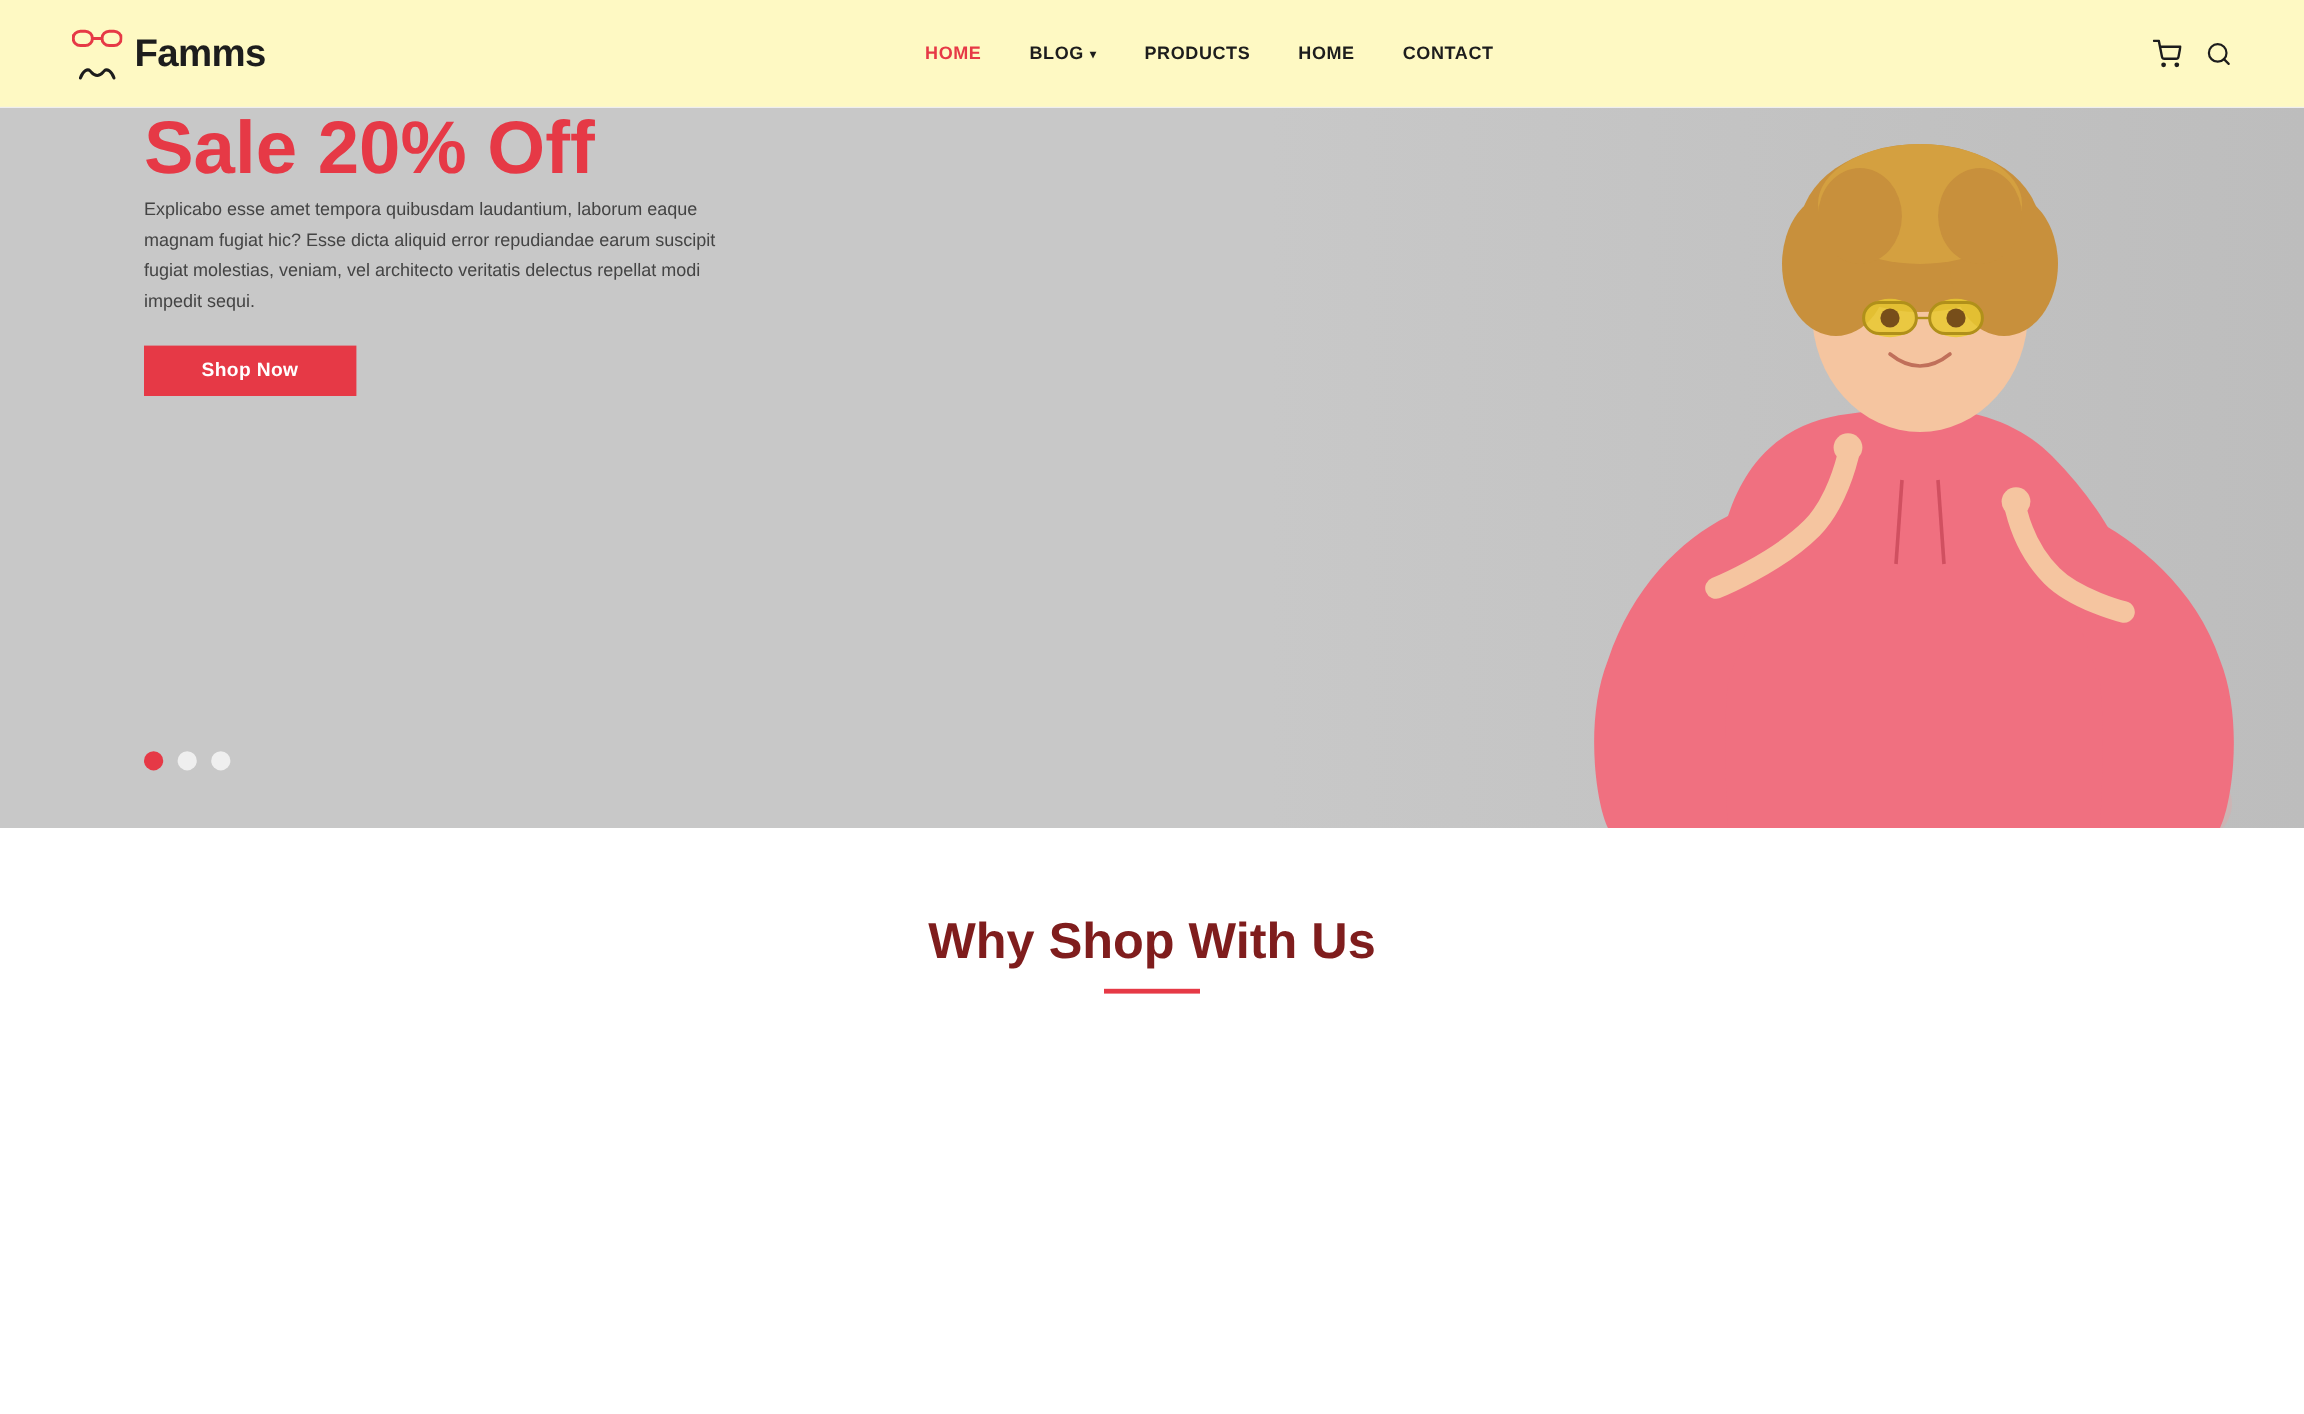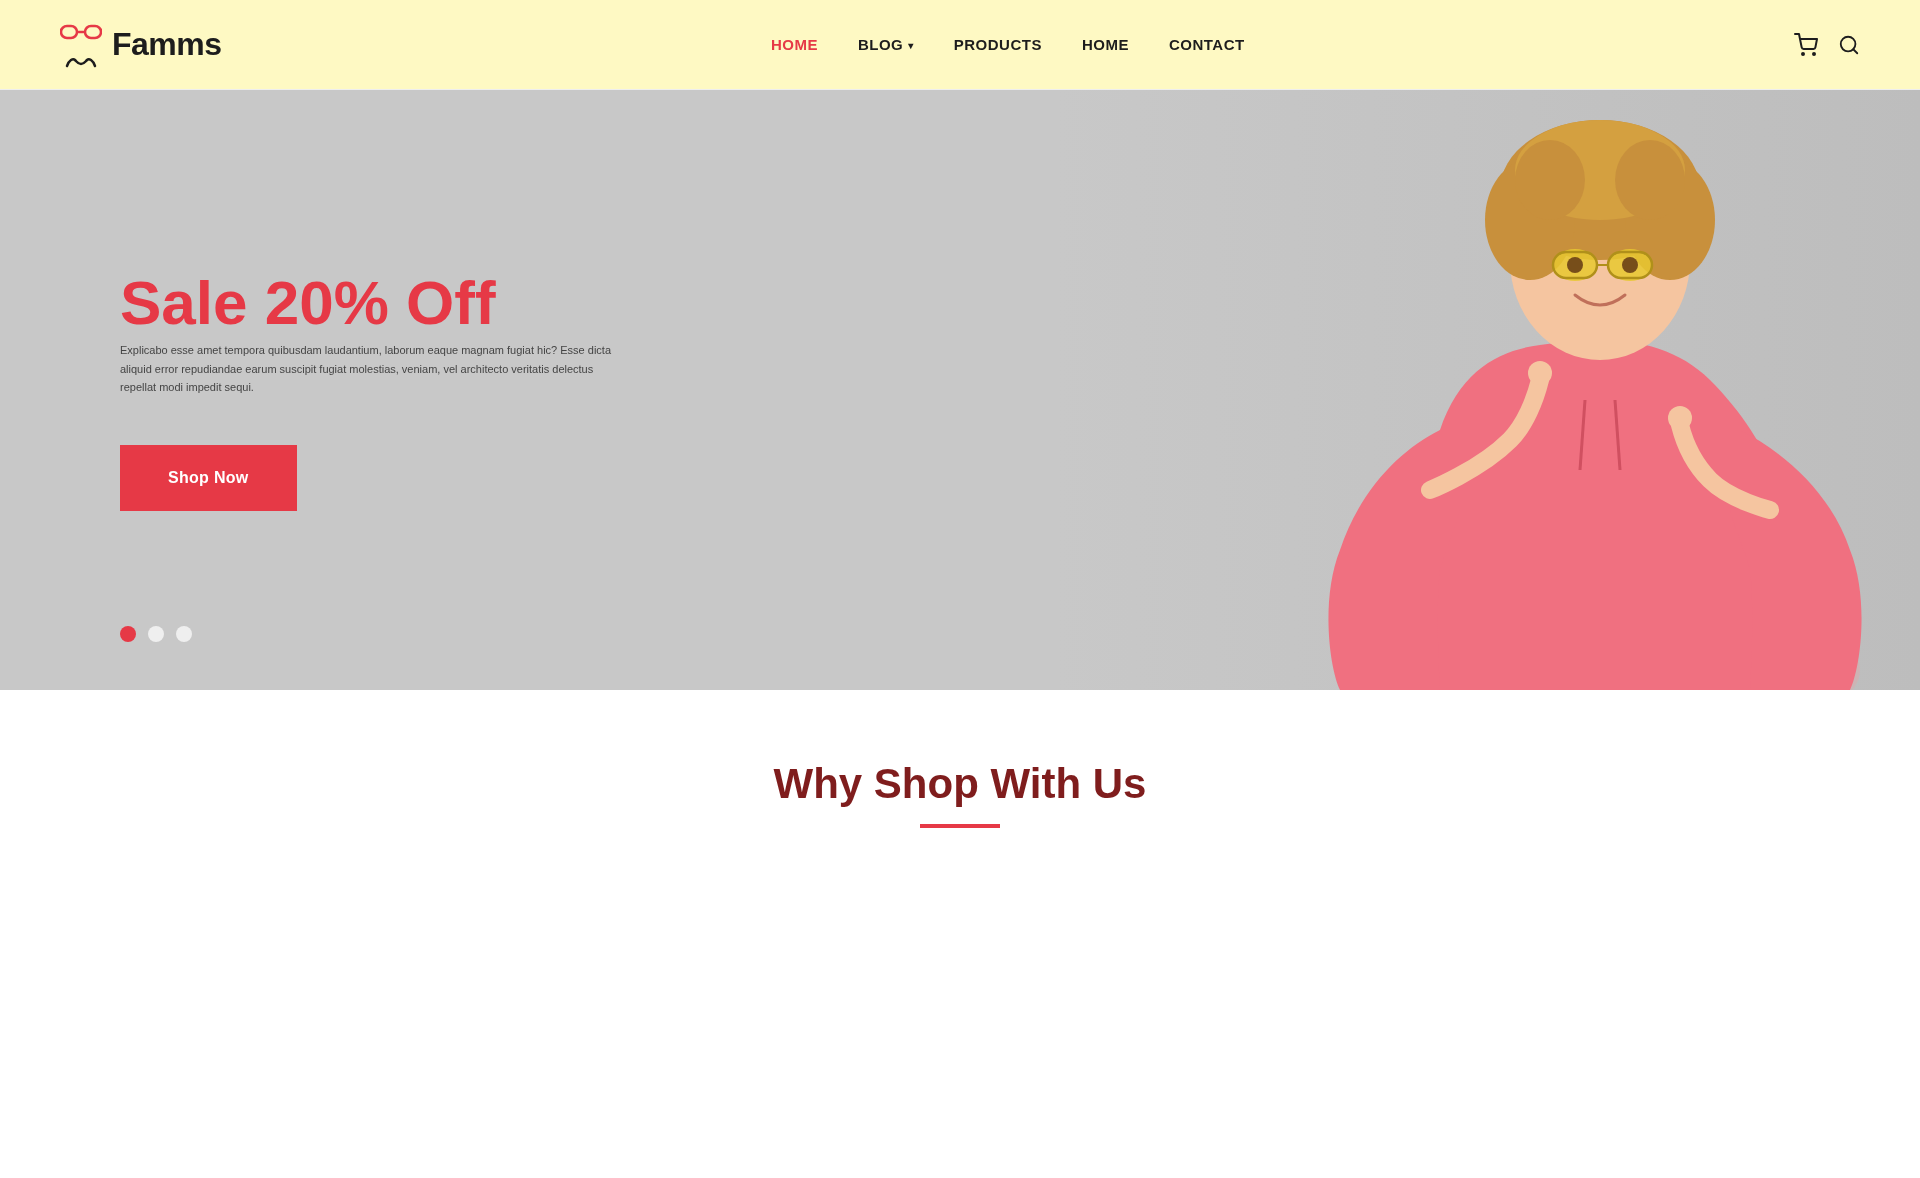--- a/index.html
+++ b/index.html
@@ -82,21 +82,20 @@
     }
 
     
     .hero {
       position: relative;
       width: 100%;
       height: 600px;
       background: #bef264;
       overflow: hidden;
       display: flex;
-      align-items: center;
     }
     .hero-bg {
       position: absolute;
       inset: 0;
       background: linear-gradient(to right, #c8c8c8 0%, #c8c8c8 55%, #bdbdbd 100%);
     }
     .hero-content {
       position: relative;
       z-index: 2;
       padding-left: 120px;
@@ -110,33 +109,33 @@
       margin-bottom: 4px;
     }
     .hero-title-dark {
       font-size: 62px;
       font-weight: 800;
       color: #0d1b2a;
       line-height: 1.1;
       margin-bottom: 24px;
     }
     .hero-desc {
-      font-size: 11px;
+      font-size: 15px;
       color: #444;
       line-height: 1.7;
-      margin-bottom: 48px;
+      margin-bottom: 24px;
       max-width: 500px;
     }
     .shop-now-btn {
       display: inline-block;
       background: #e63946;
       color: #fff;
       font-size: 16px;
       font-weight: 700;
-      padding: 24px 48px;
+      padding: 12px 48px;
       border: none;
       cursor: pointer;
       text-decoration: none;
       letter-spacing: 0.3px;
     }
     .hero-dots {
       position: absolute;
       bottom: 48px;
       left: 120px;
       display: flex;

